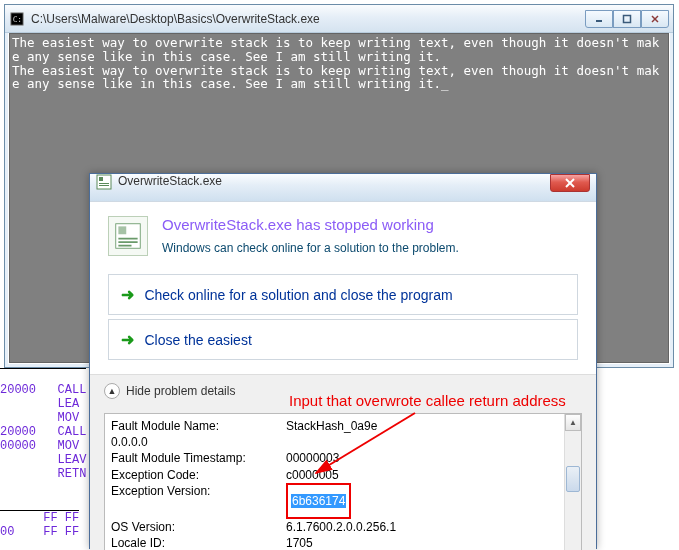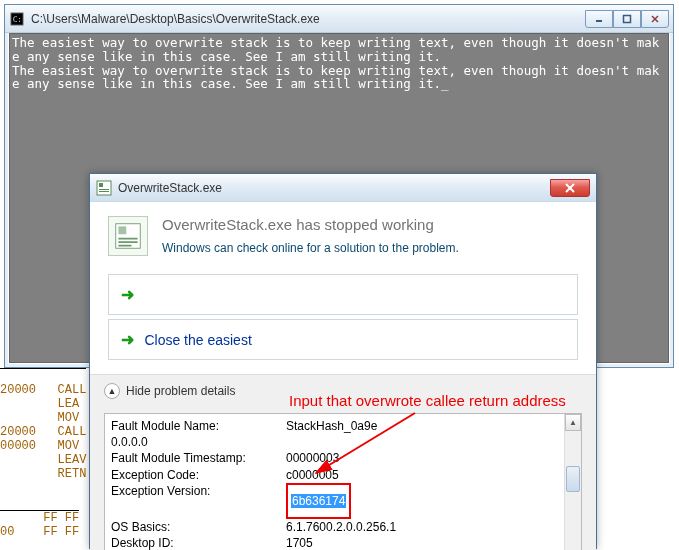--- a/index.html
+++ b/index.html
@@ -14,37 +14,37 @@
 .winbtns { display: flex; gap: 0; }
 .winbtn { width: 28px; height: 18px; border: 1px solid #7a9cc0; background: linear-gradient(#f5faff,#d9e7f3); display: flex; align-items: center; justify-content: center; font-size: 10px; cursor: pointer; }
 .winbtn:first-child { border-radius: 0 0 0 3px; }
 .winbtn:last-child { border-radius: 0 0 3px 0; }
 .winbtn.close { color:#8b3a3a; }
 .console-body { position: absolute; top: 28px; left: 4px; right: 4px; bottom: 4px; background: #808080; color: #fff; font-family: "Lucida Console", "Consolas", monospace; font-size: 12.5px; padding: 2px 2px; line-height: 1.1; white-space: pre-wrap; word-break: break-all; border: 1px solid #646464;}
 .console-body::-webkit-scrollbar{width:16px}
 .consolewrap{border:3px solid #e6eff8;border-top:none;height:calc(100% - 28px);}
 
 
-.bgcode { position: absolute; font-family: "Courier New", monospace; font-size: 12px; color: #a16207; background:#fff; white-space: pre; }
+.bgcode { position: absolute; font-family: "Courier New", monospace; font-size: 12px; color: #6d28d9; background:#fff; white-space: pre; }
 .bgrow1 { top: 368px; left: 0; }
 .bgrow2 { top: 510px; left: 0; }
 .bgline{border-top:1px solid #000;}
 
 
 .dialog { position: absolute; top: 173px; left: 89px; width: 508px; height: 376px; border: 1px solid #4b6d99; background: #fff; box-shadow: 0 0 8px rgba(0,0,0,.3); }
-.dialog-titlebar { height: 28px; background: linear-gradient(#fbfdff,#e5eef7 40%,#cfe0ef); display:flex; align-items:center; padding: 0 6px; border-bottom:1px solid #cfd9e3;}
+.dialog-titlebar { height: 28px; background: linear-gradient(#fbfdff,#e5eef7 40%,#cfe0ef); display:flex; align-items:flex-start; padding: 0 6px; border-bottom:1px solid #cfd9e3;}
 .dialog-titlebar .icon { width:16px;height:16px;margin-right:6px; display:flex;align-items:center;justify-content:center;}
 .dialog-titlebar .ttl { font-size:12px;color:#333; flex:1;}
 .dialog-close { width:40px; height:18px; border:1px solid #a33; background: linear-gradient(#f7a3a3,#e05a4f 45%,#cc3b2e); border-radius: 0 0 3px 3px; color:#fff; display:flex;align-items:center;justify-content:center; font-weight:bold; cursor:pointer;}
 
 .dialog-top { padding: 14px 18px 12px 18px; display:flex; }
 .dialog-top .bigicon { width:40px; height:40px; border:1px solid #bcd0b8; margin-right:14px; display:flex;align-items:center;justify-content:center;background:#f5f9f4;}
 .dialog-top .bigicon svg{width:28px;height:28px;}
 .dialog-top .txts { flex:1; }
-.dialog-heading { color:#737373; font-size:15px; margin-bottom:8px; }
+.dialog-heading { color:#8b5cf6; font-size:15px; margin-bottom:8px; }
 .dialog-sub { color:#0c4a6e; font-size:12px; }
 
 .optionbtn { margin: 4px 18px; border:1px solid #cfd7df; padding: 10px 12px; display:flex; align-items:center; cursor:pointer; background:#fff;}
 .optionbtn .arrow { color:#1a9a1a; font-size:16px; margin-right:10px; font-weight:bold;}
 .optionbtn .lbl { color:#003399; font-size:14px;}
 .optsarea{padding:2px 0 10px 0;}
 
 .detailsbar { background:#f0f0f0; border-top:1px solid #ddd; padding: 8px 14px; }
 .detailstoggle{ display:flex; align-items:center; cursor:pointer; gap:6px; color:#333; font-size:12px;}
 .chev{ width:16px;height:16px;border:1px solid #aaa;border-radius:50%;display:flex;align-items:center;justify-content:center;background:#fefefe;font-size:9px;}
@@ -153,20 +153,21 @@
     </div>
     <div class="txts">
       <div class="dialog-heading">OverwriteStack.exe has stopped working</div>
       <div class="dialog-sub">Windows can check online for a solution to the problem.</div>
     </div>
   </div>
 
   <div class="optsarea">
     <div class="optionbtn">
       <span class="arrow">➜</span>
+      <span class="lbl">Check online for a solution and close the program</span>
     </div>
     <div class="optionbtn">
       <span class="arrow">➜</span>
       <span class="lbl">Close the easiest</span>
     </div>
   </div>
 
   <div class="detailsbar">
     <div class="detailstoggle">
       <span class="chev">▲</span>
@@ -190,25 +191,25 @@
           </div>
           <div class="drow">
             <div class="dlabel">Exception Code:</div>
             <div class="dval">c0000005</div>
           </div>
           <div class="drow">
             <div class="dlabel">Exception Version:</div>
             <div class="dval"><span class="hlbox"><span class="hlval">6b636174</span></span></div>
           </div>
           <div class="drow">
-            <div class="dlabel">OS Basics:</div>
+            <div class="dlabel">OS Version:</div>
             <div class="dval">6.1.7600.2.0.0.256.1</div>
           </div>
           <div class="drow">
-            <div class="dlabel">Desktop ID:</div>
+            <div class="dlabel">Locale ID:</div>
             <div class="dval">1705</div>
           </div>
           <div class="drow">
             <div class="dlabel">Additional Information 1:</div>
             <div class="dval">0a9e</div>
           </div>
         </div>
       <div class="scrollbar">
         <div class="sb-btn">▲</div>
         <div class="sb-track">

